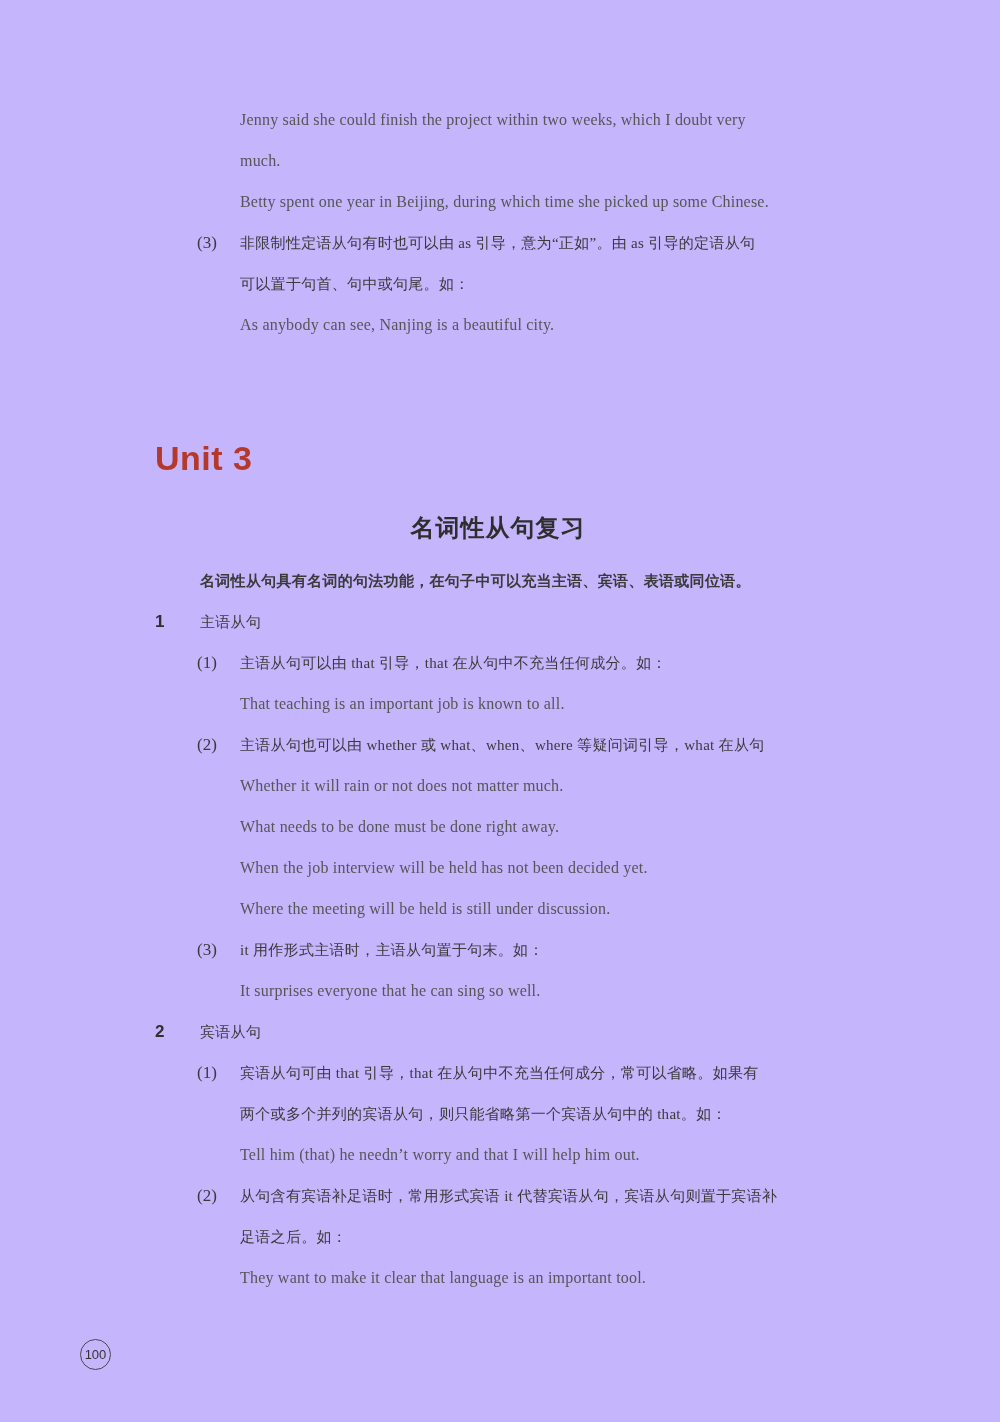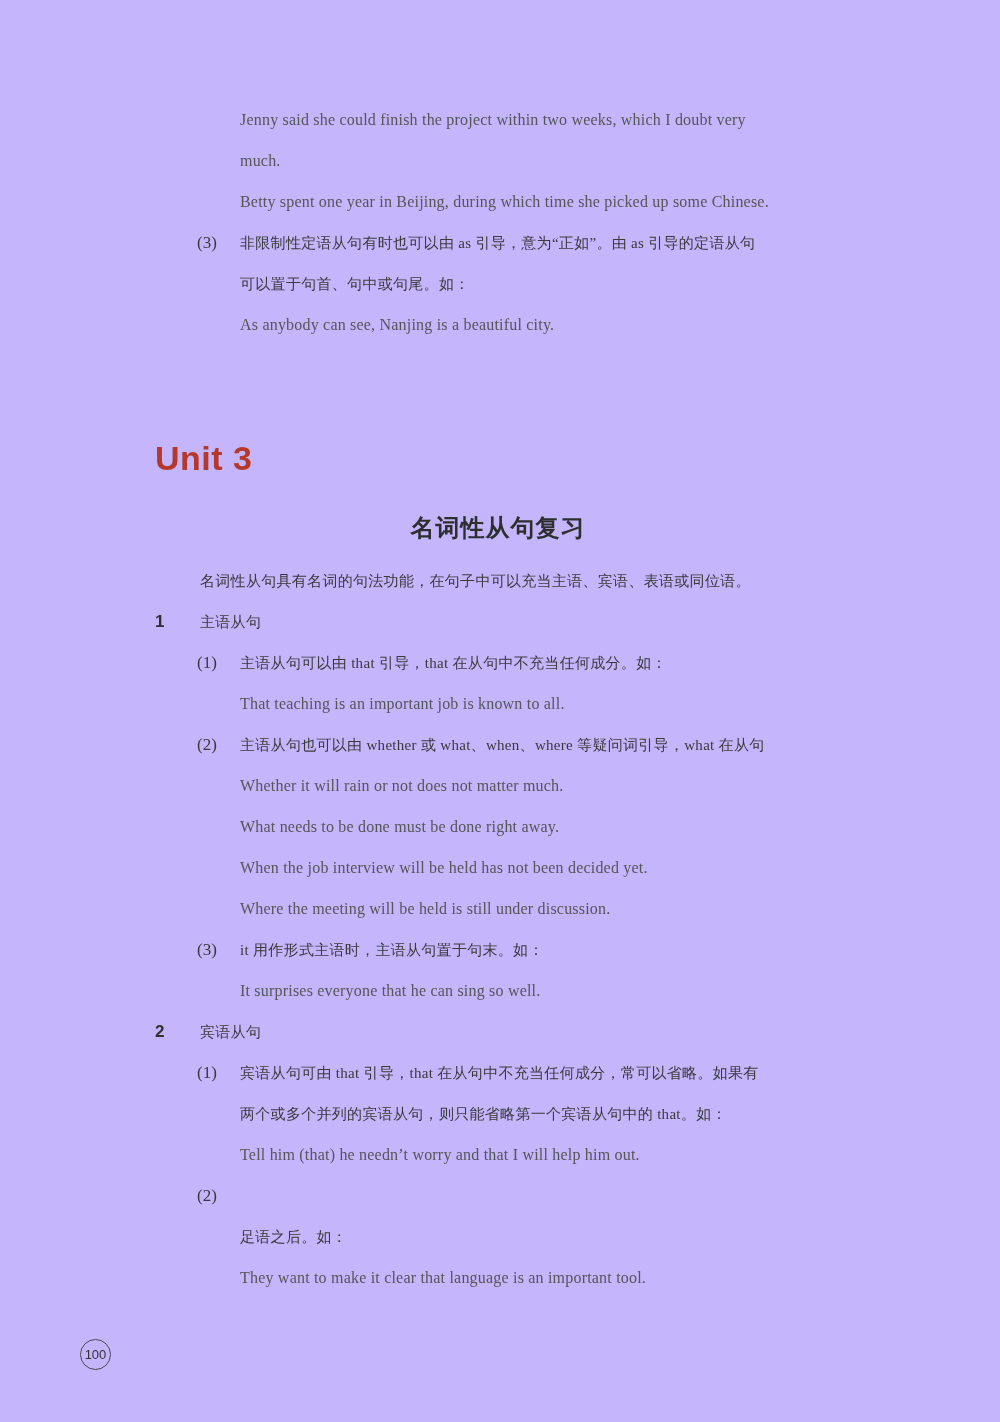--- a/index.html
+++ b/index.html
@@ -68,21 +68,21 @@
     width: 996px;
     height: 38px;
     line-height: 38px;
     text-align: center;
     font-family: Liberation Mono, monospace;
     font-weight: 600;
     font-size: 24px;
     color: #2e2e2e;
     letter-spacing: 1px;
   }
-  .intro-row { margin-top: 11px; }
+  .intro-row { margin-top: 11px; font-weight: bold; }
 
   .page-number-badge {
     position: absolute;
     left: 80px;
     top: 1339px;
     width: 31px;
     height: 31px;
     border: 1.5px solid #4a4a4a;
     border-radius: 50%;
     text-align: center;
@@ -175,20 +175,21 @@
     </div>
     <div class="row">
       <span class="txt cn">两个或多个并列的宾语从句，则只能省略第一个宾语从句中的 that。如：</span>
     </div>
     <div class="row">
       <span class="txt en">Tell him (that) he needn’t worry and that I will help him out.</span>
     </div>
 
     <div class="row">
       <span class="marker-item">(2)</span>
+      <span class="txt cn">从句含有宾语补足语时，常用形式宾语 it 代替宾语从句，宾语从句则置于宾语补</span>
     </div>
     <div class="row">
       <span class="txt cn">足语之后。如：</span>
     </div>
     <div class="row">
       <span class="txt en">They want to make it clear that language is an important tool.</span>
     </div>
 
   </div>
 

